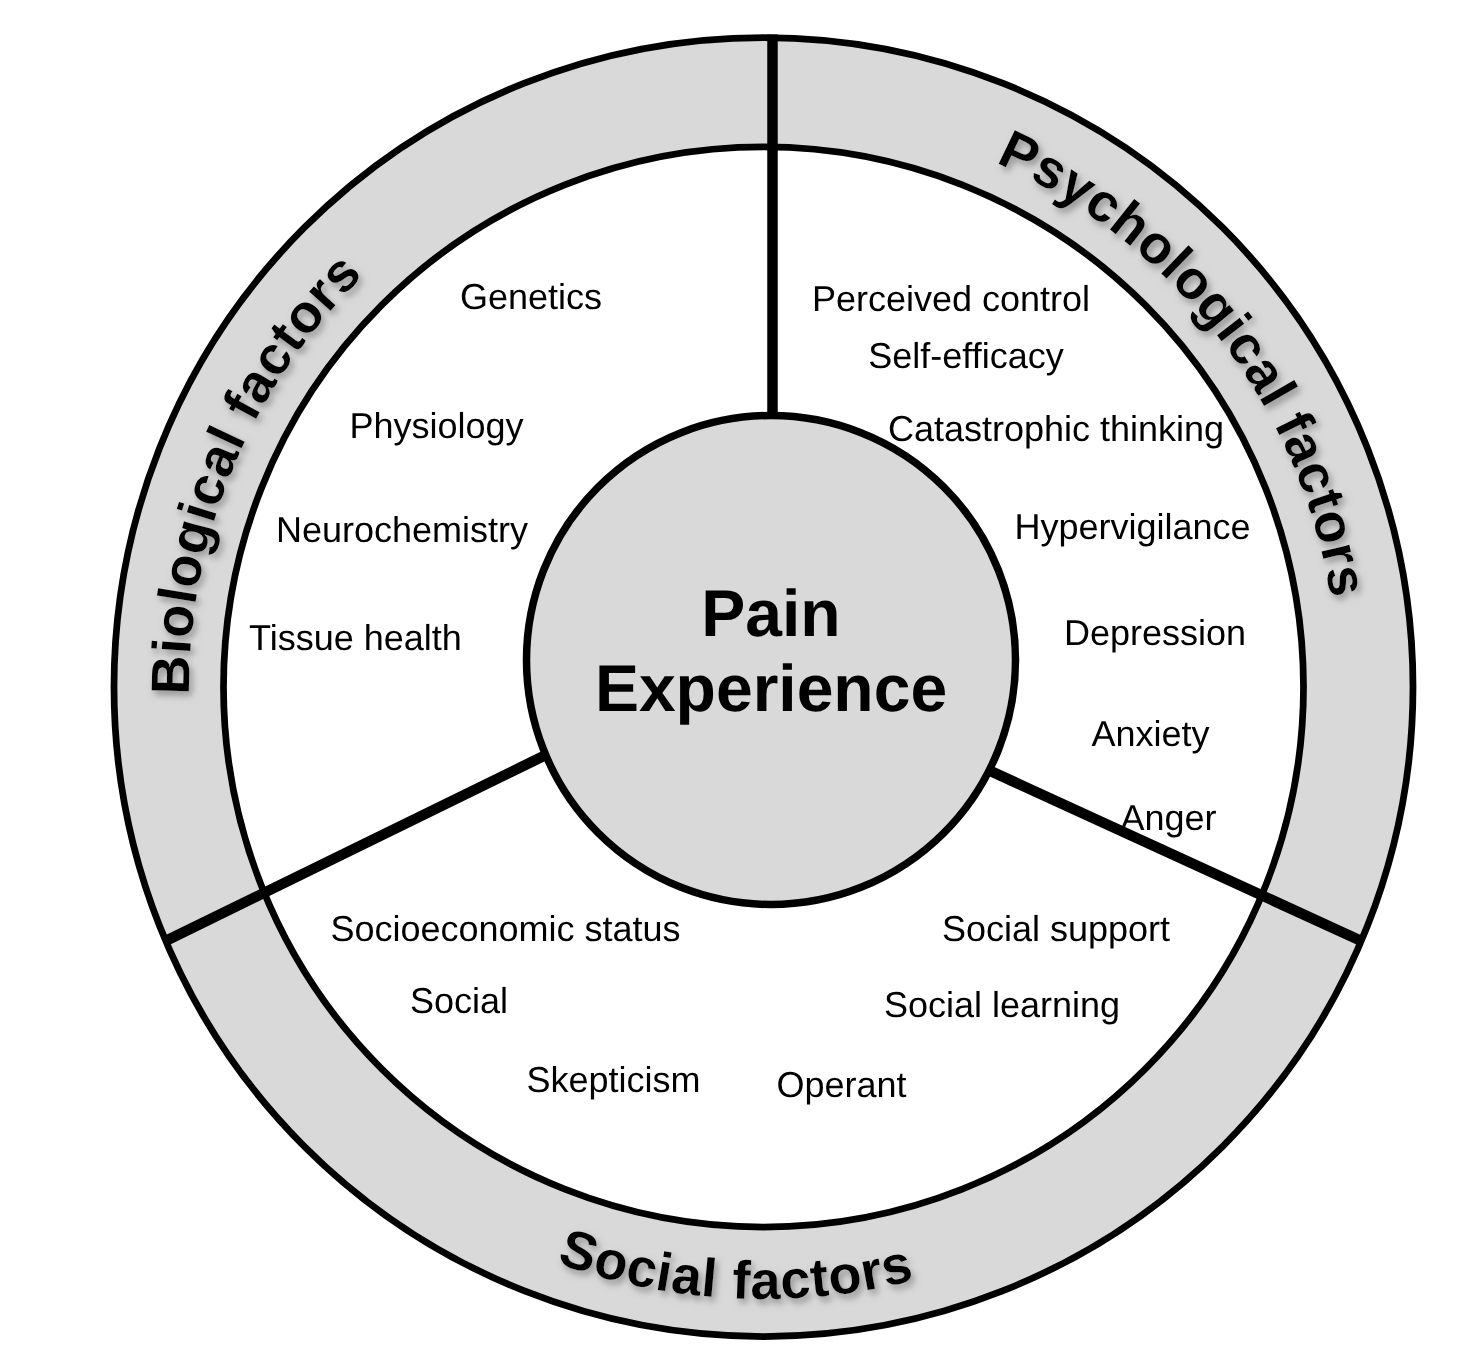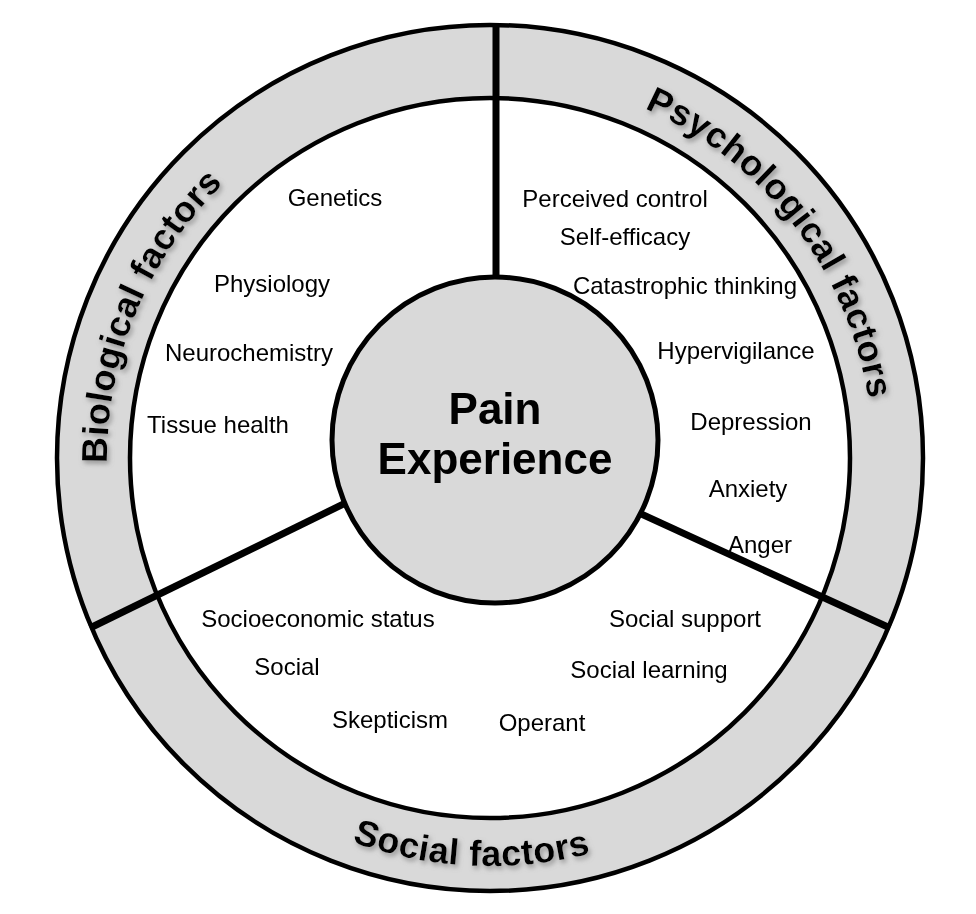--- a/index.html
+++ b/index.html
@@ -8,20 +8,21 @@
     background: #ffffff;
     width: 976px;
     height: 914px;
     overflow: hidden;
     font-family: "Liberation Sans", sans-serif;
   }
   .stage {
     position: relative;
     width: 888px;
     height: 914px;
+    margin-left: 19px;
   }
   svg { display: block; }
   .ring-label {
     font-family: "Liberation Sans", sans-serif;
     font-size: 36px;
     font-weight: bold;
     letter-spacing: 0.5px;
     fill: #000000;
   }
   .item-label {

